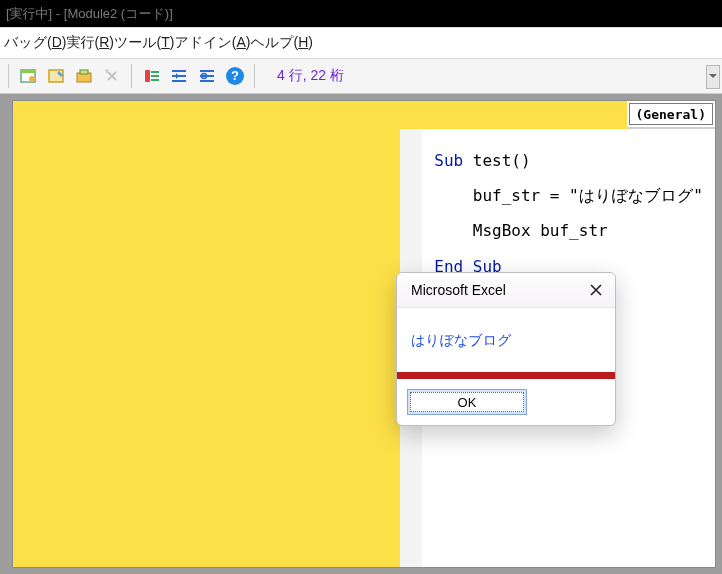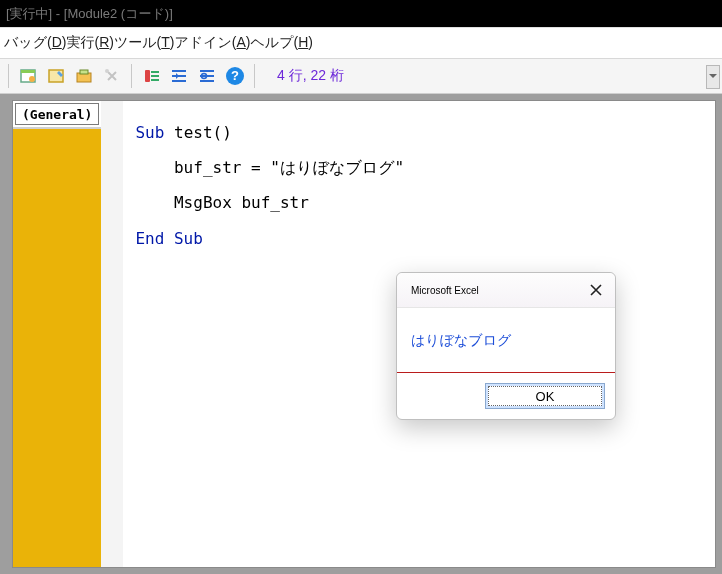--- a/index.html
+++ b/index.html
@@ -64,24 +64,24 @@
     border: 1px solid #b8b8b8;
     display: flex; align-items: center; justify-content: center;
   }
   .workspace {
     position: absolute;
     left: 0; right: 0; top: 94px; bottom: 0;
     background: #9e9e9e;
     padding: 6px 6px 6px 12px;
   }
   .code-window {
-    background: #eab308;
+    background: #fde047;
     border: 1px solid #8a8a8a;
     width: 100%; height: 100%;
-    display: flex; flex-direction: row;
+    display: flex; flex-direction: column; align-items: flex-end;
   }
   .dropdown-bar {
     display: flex;
     border-bottom: 2px inset #d0d0d0;
     padding: 2px;
     background: #fff;
     height: 28px;
   }
   .dropdown {
     border: 1px solid #7a7a7a;
@@ -114,39 +114,39 @@
     width: 220px;
     background: #fff;
     border: 1px solid #bfbfbf;
     border-radius: 6px;
     box-shadow: 0 8px 24px rgba(0,0,0,.22);
     font-family: "Meiryo", sans-serif;
   }
   .dlg-title {
     display: flex; align-items: center; justify-content: space-between;
     padding: 8px 10px 8px 14px;
-    font-size: 10px;
+    font-size: 14px;
     border-bottom: 1px solid #e6e6e6;
     background: linear-gradient(#fdfdfd,#f6f3f7);
     border-radius: 6px 6px 0 0;
   }
   .dlg-close {
     width: 18px; height: 18px;
     display:flex; align-items:center; justify-content:center;
     font-size: 15px; color:#333;
   }
   .dlg-body {
     padding: 24px 14px 22px;
     font-size: 14px;
     color: #1d4ed8;
   }
   .dlg-footer {
-    border-top: 1px solid #b91c1c;
+    border-top: 7px solid #b91c1c;
     padding: 10px;
-    display: flex; justify-content: flex-end;
+    display: flex; justify-content: flex-start;
   }
   .dlg-btn {
     width: 120px; height: 26px;
     background: #fff;
     border: 1px solid #8aa8cf;
     outline: 1px dotted #666;
     outline-offset: -4px;
     box-shadow: 0 0 0 2px #cfe3ff inset;
     font-size: 13px;
     display:flex; align-items:center; justify-content:center;

